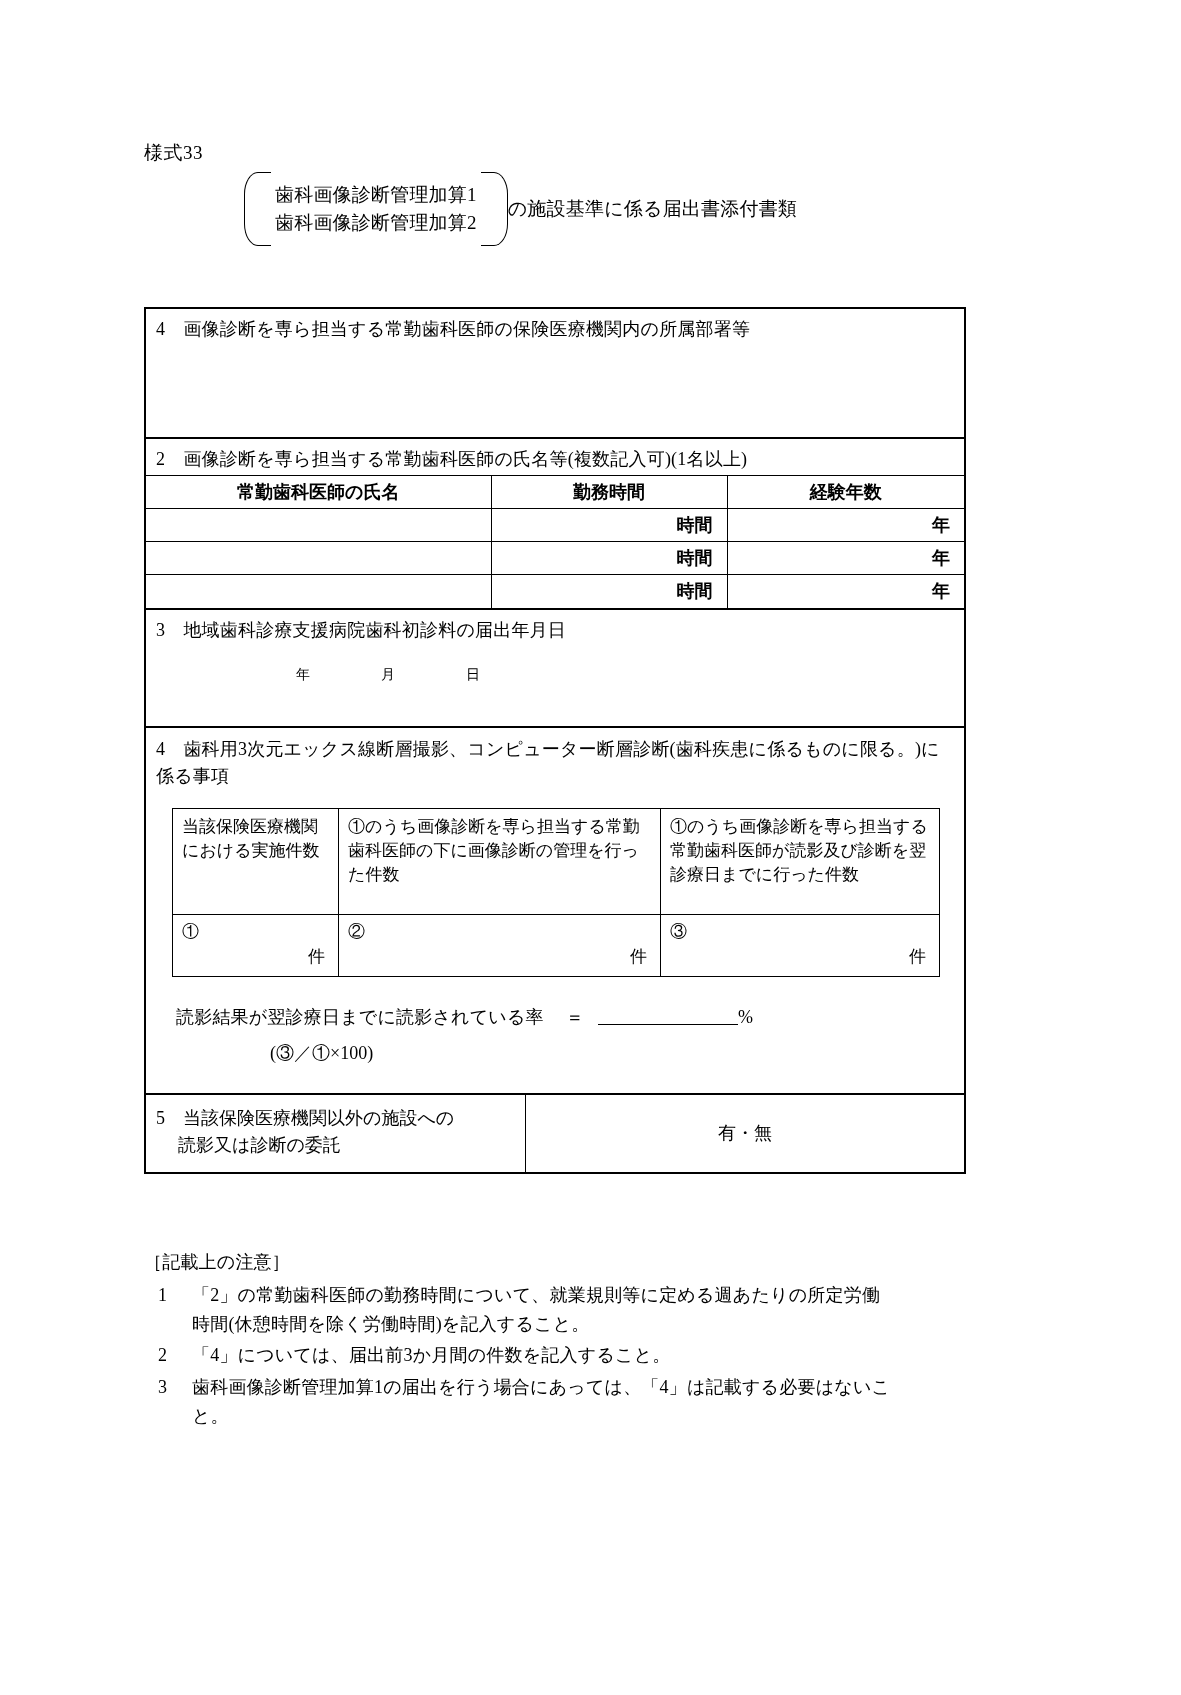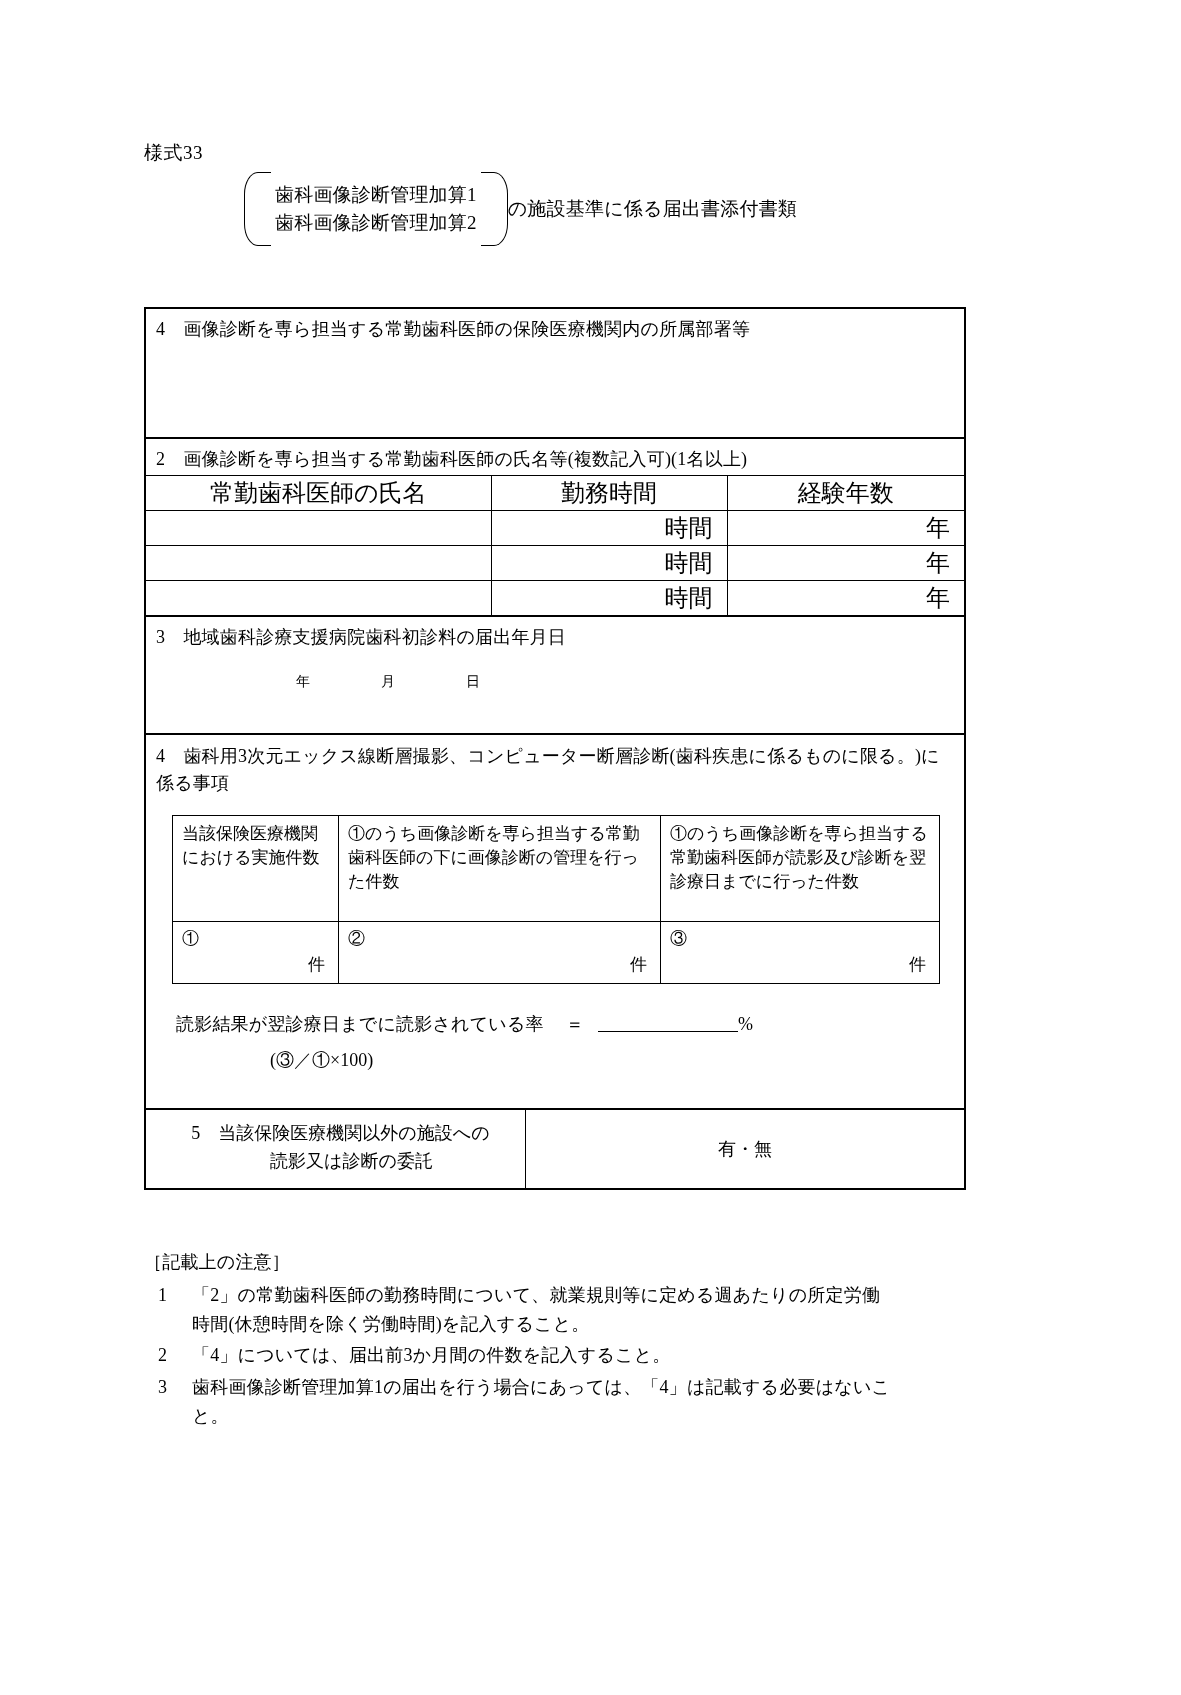--- a/index.html
+++ b/index.html
@@ -102,22 +102,22 @@
   .blank-area { height: 92px; }
 
   
   .grid2 {
     width: 100%;
     border-collapse: collapse;
     table-layout: fixed;
   }
   .grid2 td, .grid2 th {
     border: 1.3px solid #000;
-    font-size: 24px;
-    font-weight: normal;
+    font-size: 18px;
+    font-weight: bold;
     height: 33px;
     box-sizing: border-box;
     margin-top: 20px;
   }
   .grid2 th { text-align: center; }
   .grid2 .unit { text-align: right; padding-right: 14px; }
   .grid2 tr > *:first-child { border-left: none; }
   .grid2 tr > *:last-child { border-right: none; }
   .grid2 tr:last-child > * { border-bottom: none; }
 
@@ -164,25 +164,25 @@
   .formula .eq { margin: 0 14px 0 22px; }
   .formula .rule {
     display: inline-block;
     width: 140px;
     border-bottom: 1.6px solid #000;
     height: 17px;
     vertical-align: -2px;
   }
   .formula-sub {
     font-size: 18px;
-    padding: 12px 0 36px 124px;
-  }
-
-  
-  .sec5 { display: flex; text-align: center; }
+    padding: 12px 0 28px 124px;
+  }
+
+  
+  .sec5 { display: flex; }
   .sec5-left {
     width: 380px;
     border-right: 1.4px solid #000;
     font-size: 18px;
     padding: 10px 0 12px 10px;
     line-height: 1.55;
     box-sizing: border-box;
   }
   .sec5-left .l2 { padding-left: 22px; }
   .sec5-right {

